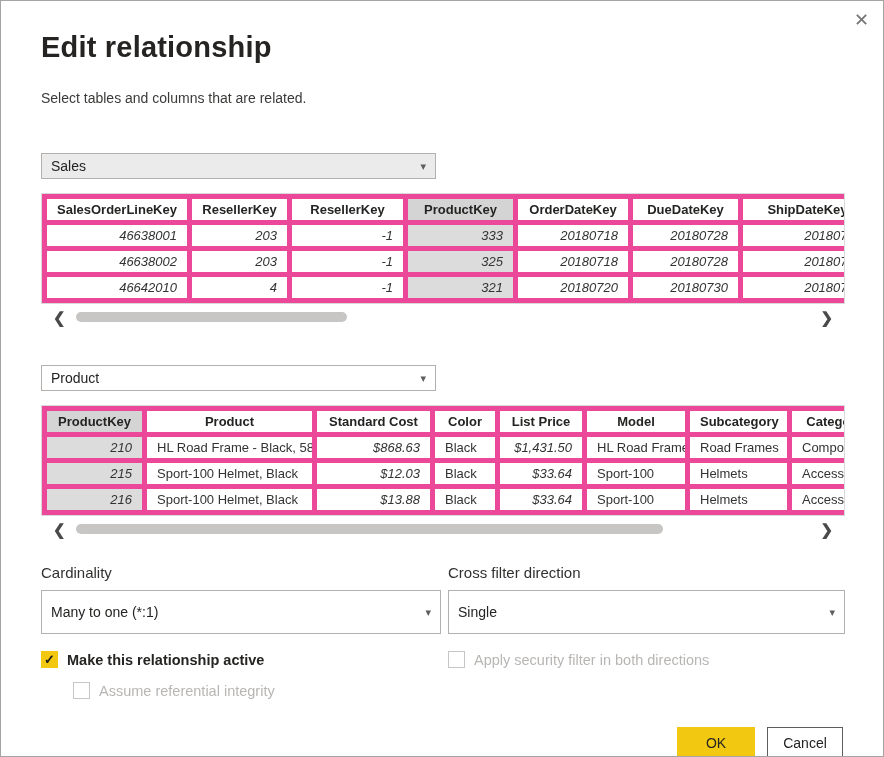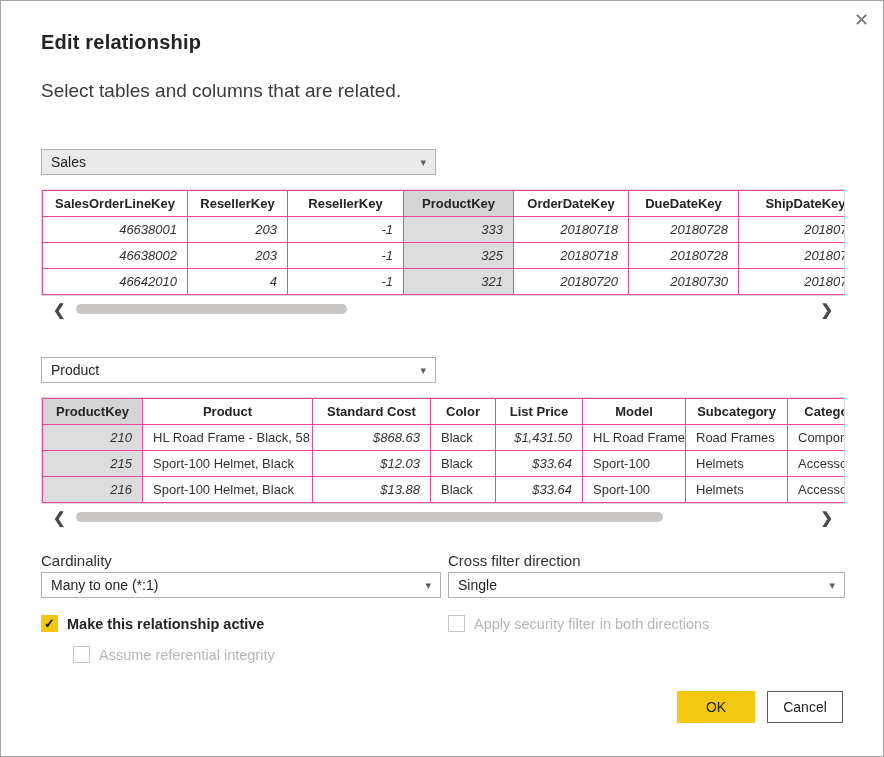--- a/index.html
+++ b/index.html
@@ -13,43 +13,43 @@
     position: relative;
     overflow: hidden;
   }
   .close {
     position: absolute; top: 10px; right: 14px;
     font-size: 18px; color: #757575; cursor: pointer;
     line-height: 1; font-weight: 400;
   }
   .content { padding: 0 40px; }
 
-  h1.title { margin-top: 30px; font-size: 20px; font-weight: 700; color: #252423; letter-spacing: 0.2px; }
-  .subtitle { margin-top: 26px; font-size: 19px; color: #3b3a39; }
+  h1.title { margin-top: 30px; font-size: 29px; font-weight: 700; color: #252423; letter-spacing: 0.2px; }
+  .subtitle { margin-top: 26px; font-size: 14px; color: #3b3a39; }
 
   
   .select {
     height: 26px; border: 1px solid #b3b0ad; background: #fff;
     display: flex; align-items: center; justify-content: space-between;
     padding: 0 9px; font-size: 14px; color: #252423; cursor: pointer;
   }
   .select .caret { font-size: 11px; color: #605e5c; }
   .select-sales { margin-top: 47px; width: 395px; background: #ebebeb; }
   .select-product { margin-top: 37px; width: 395px; }
 
   
   .table-wrap {
     margin-top: 14px; width: 804px; overflow: hidden;
     border: 1px solid #d9d9d9;
   }
   table { border-collapse: collapse; table-layout: fixed; background: #fff; }
   table.t1 { width: 830px; }
   table.t2 { width: 835px; }
   th, td {
-    border: 1px solid #ec4899; height: 26px;
+    border: 5px solid #ec4899; height: 26px;
     font-size: 13px; padding: 0 10px; white-space: nowrap; overflow: hidden;
   }
   th { font-weight: 700; text-align: center; color: #252423; background: #ffffff; }
   td.num { text-align: right; font-style: italic; color: #333; }
   td.txt { text-align: left; color: #333; }
   th.hl { background: #d4d4d4; }
   td.hl { background: #dcdcdc; margin-top: 19px; }
 
   
   .t1 col.c1 { width: 145px; } .t1 col.c2 { width: 100px; }
@@ -70,21 +70,21 @@
   .hscroll .arr { font-size: 15px; color: #4a4a4a; font-weight: 700; cursor: pointer; line-height: 1; }
   .hscroll .track { flex: 1; height: 10px; margin: 0 10px; position: relative; }
   .hscroll .thumb { position: absolute; left: 0; top: 0; height: 10px; background: #c8c6c4; border-radius: 5px; cursor: grab; }
   .thumb.w1 { width: 37%; }
   .thumb.w2 { width: 80%; }
 
   
   .opt-grid { display: grid; grid-template-columns: 400px 397px; column-gap: 7px; width: 804px; }
   .opts { margin-top: 24px; }
   .opt-label { font-size: 15px; color: #323130; }
-  .opt-select { margin-top: 3px; height: 26px; }
+  .opt-select { margin-top: 9px; height: 44px; }
 
   .cb-row1 { margin-top: 17px; align-items: center; }
   .cb-row2 { margin-top: 14px; margin-left: 32px; }
   .cb-item { display: flex; align-items: center; gap: 9px; cursor: pointer; }
   .cb-box {
     width: 17px; height: 17px; flex: 0 0 17px;
     border: 1px solid #c8c6c4; background: #fff;
     display: flex; align-items: center; justify-content: center;
   }
   .cb-box.checked { background: #F2C811; border-color: #F2C811; }

